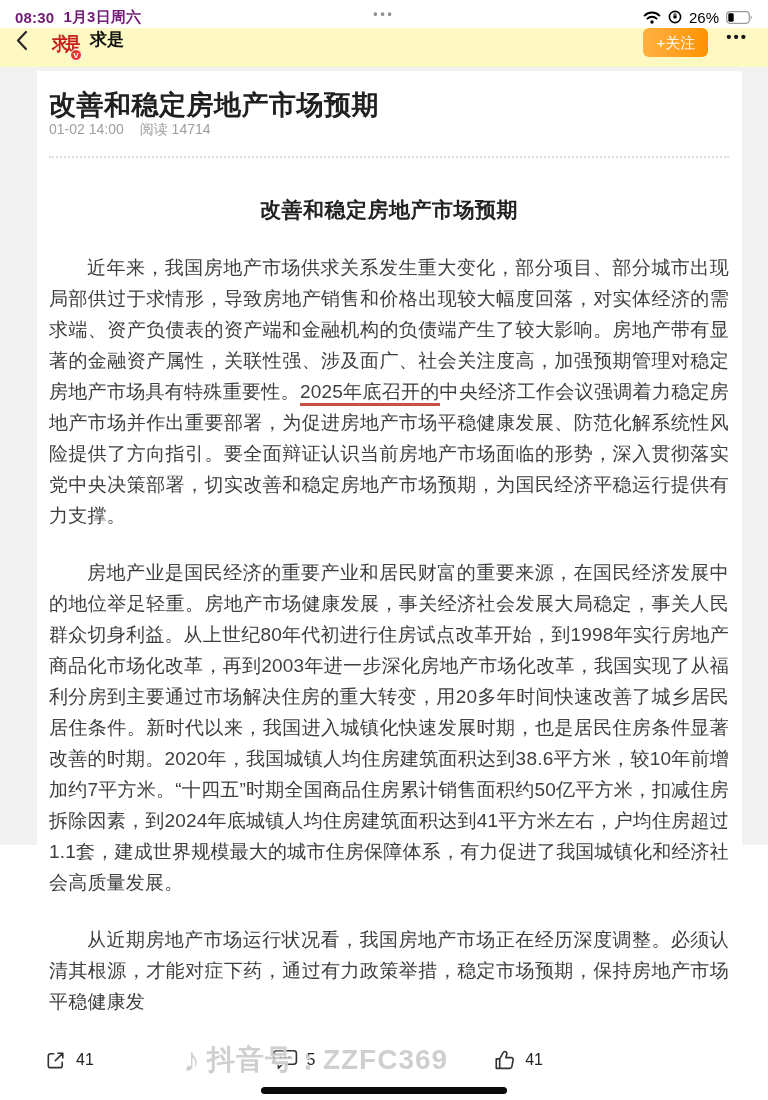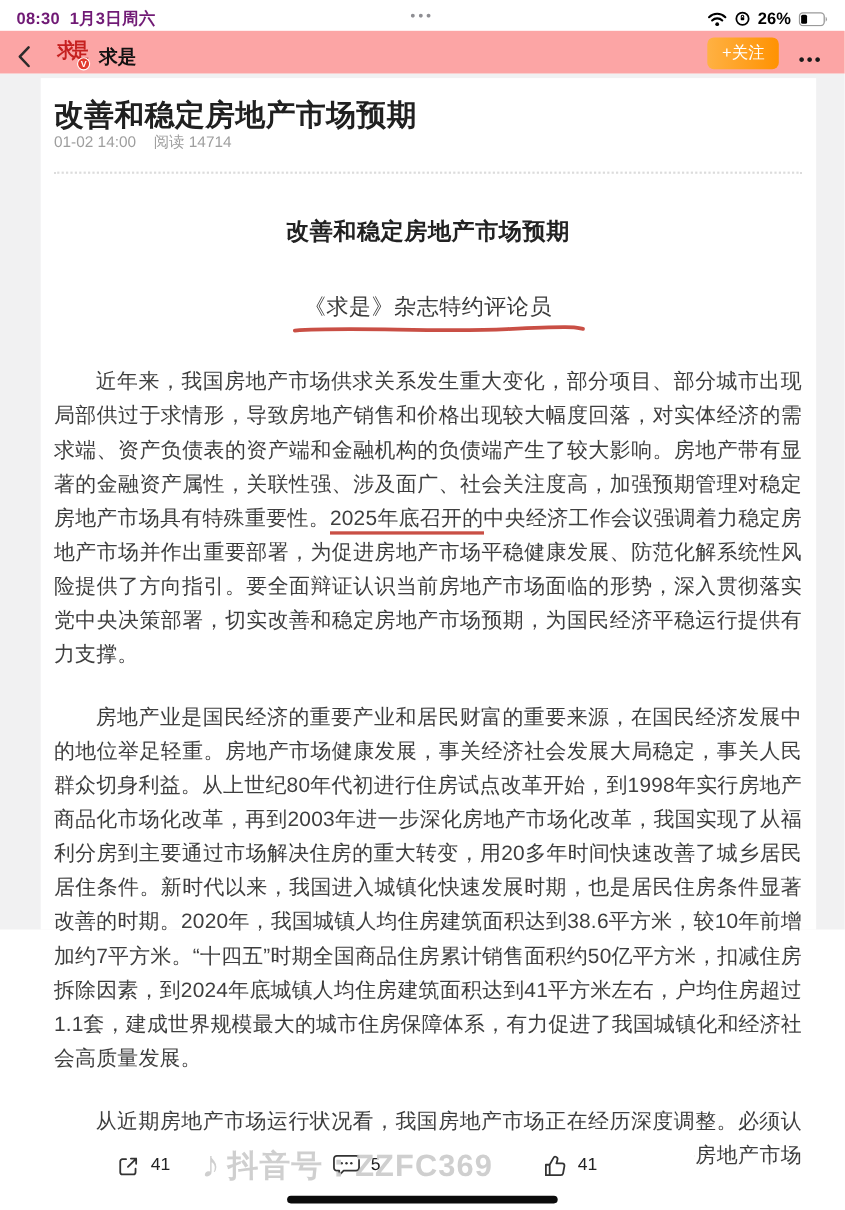--- a/index.html
+++ b/index.html
@@ -14,27 +14,27 @@
   
   .status-bar{
     height:28px; display:flex; align-items:center;
     padding:6px 15px 0 15px; position:relative;
   }
   .sb-left{ display:flex; gap:9px; align-items:center;
     font-size:15px; font-weight:700; color:#701a75; letter-spacing:.2px;}
   .sb-center{ position:absolute; left:50%; top:7px; transform:translateX(-50%);
     color:#8e8e93; font-size:12px; letter-spacing:3px; font-weight:700;}
   .sb-right{ margin-left:auto; display:flex; align-items:center; gap:7px;
-    font-size:15px; font-weight:700; color:#000;}
+    font-size:15px; font-weight:400; color:#000;}
   .sb-right svg{ display:block; }
 
   
   .nav-bar{
-    height:39px; display:flex; align-items:flex-end;
-    padding:0 20px 4px 16px; background:#fca5a5;
+    height:39px; display:flex; align-items:flex-start;
+    padding:0 20px 18px 16px; background:#fef9c3;
   }
   .back-btn{ width:22px; height:24px; display:flex; align-items:center; cursor:pointer;}
   .avatar{
     width:30px; height:32px; margin-left:12px; position:relative;
     display:flex; align-items:center; justify-content:center; cursor:pointer;
   }
   .avatar-gly{
     font-family:"Liberation Serif", serif; font-weight:700;
     color:#c5201f; font-size:16px; letter-spacing:-3px; line-height:1;
     transform:scaleY(1.15);
@@ -87,21 +87,21 @@
   }
   .article-body p{ text-indent:2em; margin-bottom:26px; }
   .red-underline{
     border-bottom:3px solid #c94f45; padding-bottom:1px;margin-top:36px;
   }
 
   
   .bottom-bar{
     position:absolute; left:0; bottom:0; width:631px; height:70px;
     background:#fff; display:flex; align-items:center;
-    padding:0 88px 10px 105px; justify-content:space-between;
+    padding:0 88px 10px 44px; justify-content:space-between;
   }
   .action-group{ display:flex; align-items:center; gap:9px; cursor:pointer; }
   .action-group svg{ display:block; }
   .action-count{ font-size:16px; color:#222; }
 
   .watermark{
     position:absolute; left:50%; top:10px; transform:translateX(-50%);
     display:flex; align-items:center; gap:6px; white-space:nowrap;
     color:rgba(168,168,168,.55); font-size:28px; font-weight:700;
     text-shadow:0 1px 1px rgba(255,255,255,.95);
@@ -168,26 +168,20 @@
   <div class="article-card">
     <div class="page-title">改善和稳定房地产市场预期</div>
     <div class="meta-row">
       <span>01-02 14:00</span>
       <span>阅读 14714</span>
     </div>
     <div class="dotted-sep"></div>
 
     <div class="inner-title">改善和稳定房地产市场预期</div>
 
-    <div class="byline-wrap">
-      <span class="byline">《求是》杂志特约评论员</span>
-      <svg class="byline-underline" width="268" height="10" viewBox="0 0 268 10">
-        <path d="M3 6.5 C 55 2.5, 130 8.5, 196 5.2 S 258 3.8, 265 5" fill="none" stroke="#c94f45" stroke-width="3.4" stroke-linecap="round"></path>
-      </svg>
-    </div>
 
     <div class="article-body">
       <p><span>近年来，我国房地产市场供求关系发生重大变化，部分项目、部分城市出现局部供过于求情形，导致房地产销售和价格出现较大幅度回落，对实体经济的需求端、资产负债表的资产端和金融机构的负债端产生了较大影响。房地产带有显著的金融资产属性，关联性强、涉及面广、社会关注度高，加强预期管理对稳定房地产市场具有特殊重要性。</span><span class="red-underline">2025年底召开的</span><span>中央经济工作会议强调着力稳定房地产市场并作出重要部署，为促进房地产市场平稳健康发展、防范化解系统性风险提供了方向指引。要全面辩证认识当前房地产市场面临的形势，深入贯彻落实党中央决策部署，切实改善和稳定房地产市场预期，为国民经济平稳运行提供有力支撑。</span></p>
       <p>房地产业是国民经济的重要产业和居民财富的重要来源，在国民经济发展中的地位举足轻重。房地产市场健康发展，事关经济社会发展大局稳定，事关人民群众切身利益。从上世纪80年代初进行住房试点改革开始，到1998年实行房地产商品化市场化改革，再到2003年进一步深化房地产市场化改革，我国实现了从福利分房到主要通过市场解决住房的重大转变，用20多年时间快速改善了城乡居民居住条件。新时代以来，我国进入城镇化快速发展时期，也是居民住房条件显著改善的时期。2020年，我国城镇人均住房建筑面积达到38.6平方米，较10年前增加约7平方米。“十四五”时期全国商品住房累计销售面积约50亿平方米，扣减住房拆除因素，到2024年底城镇人均住房建筑面积达到41平方米左右，户均住房超过1.1套，建成世界规模最大的城市住房保障体系，有力促进了我国城镇化和经济社会高质量发展。</p>
       <p>从近期房地产市场运行状况看，我国房地产市场正在经历深度调整。必须认清其根源，才能对症下药，通过有力政策举措，稳定市场预期，保持房地产市场平稳健康发</p>
     </div>
   </div>
 </div>
 
 <div class="bottom-bar">

